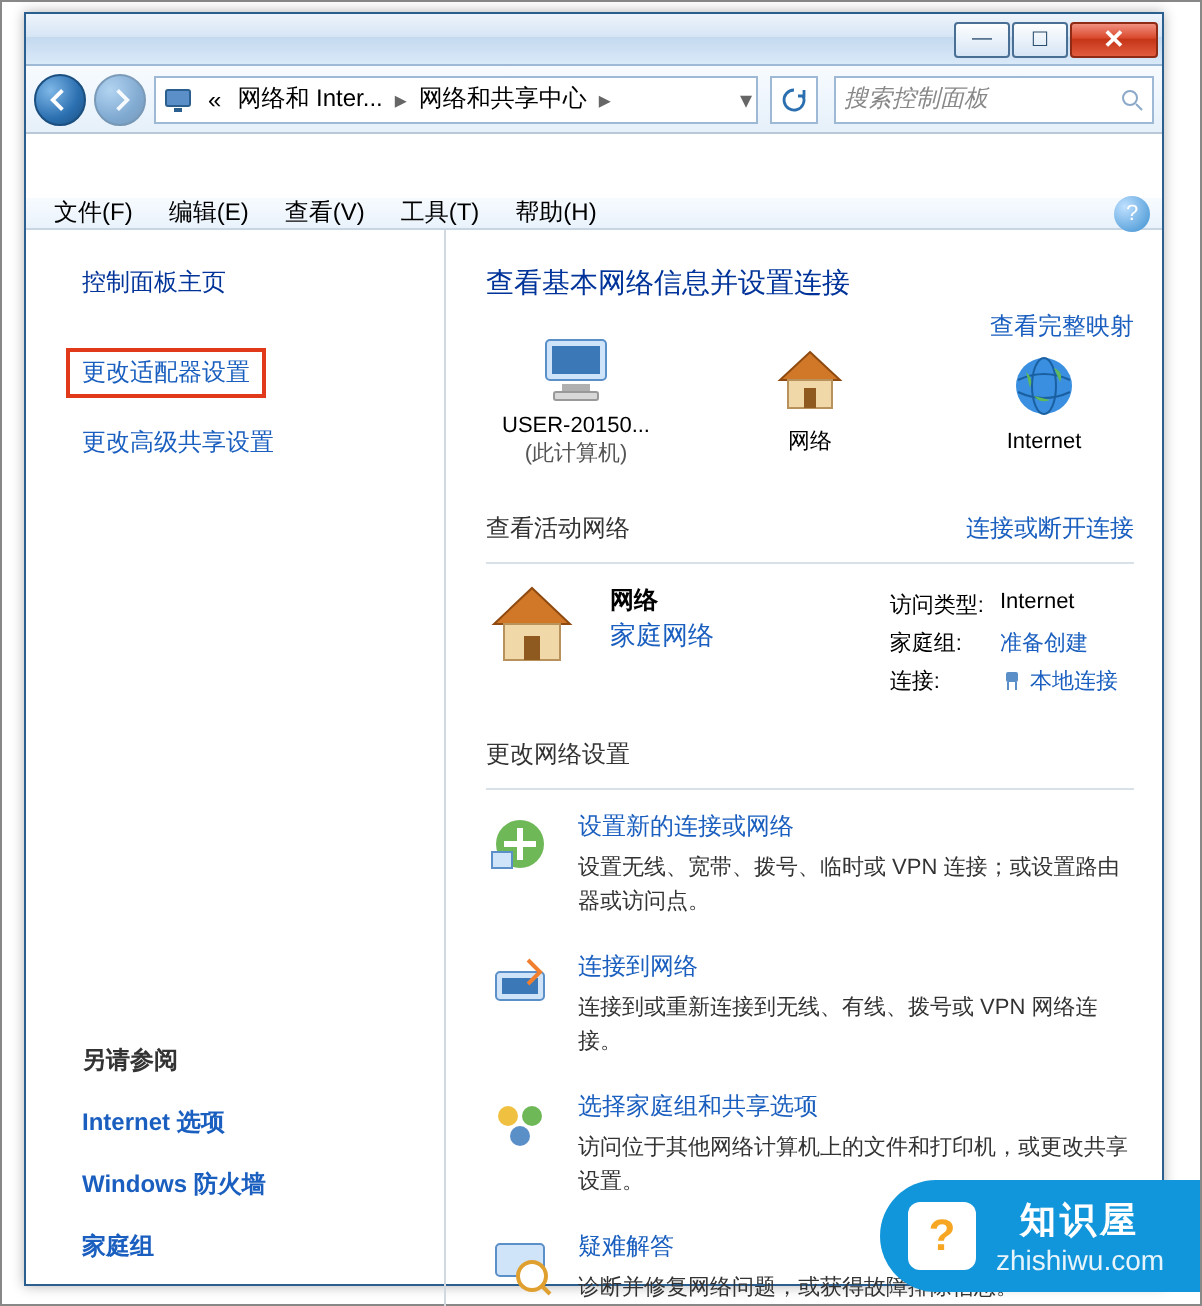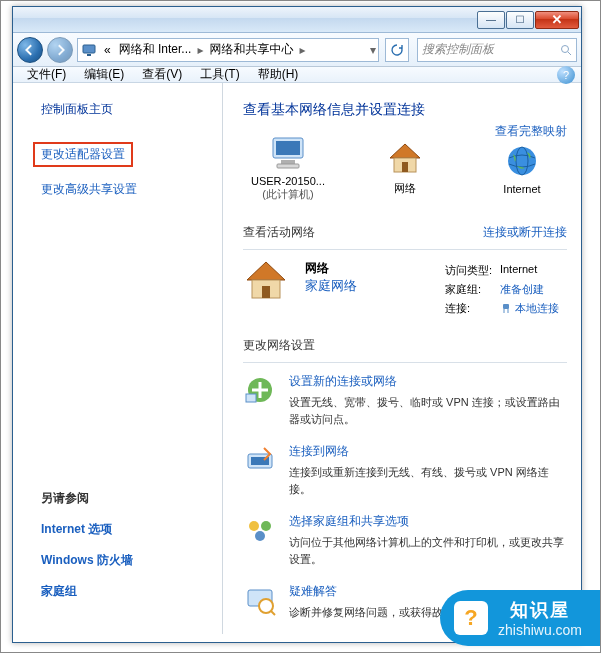--- a/index.html
+++ b/index.html
@@ -17,21 +17,21 @@
 .nav-btn { width: 26px; height: 26px; border-radius: 50%; background: radial-gradient(circle at 30% 30%,#7fb8e8,#2b6fb0 60%,#1a4f80); border: 1px solid #1a4f80; display: flex; align-items: center; justify-content: center; color: #fff; cursor: pointer; }
 .nav-btn svg { width: 12px; height: 12px; }
 .breadcrumb-bar { flex: 1; height: 24px; border: 1px solid #9db9d6; background: #fff; display: flex; align-items: center; font-size: 12px; }
 .bc-icon { width: 18px; height: 18px; margin: 0 2px; display: flex; align-items: center; justify-content: center; }
 .bc-seg { padding: 0 4px; height: 100%; display: flex; align-items: center; cursor: pointer; }
 .bc-sep { color: #666; padding: 0 2px; }
 .refresh-btn { width: 24px; height: 24px; border: 1px solid #9db9d6; background: #fff; margin-left: 2px; display: flex; align-items: center; justify-content: center; cursor: pointer; color: #2b6fb0; }
 .search-box { width: 160px; height: 24px; border: 1px solid #9db9d6; background: #fff; margin-left: 4px; padding: 0 4px; font-size: 12px; color: #888; font-style: italic; display: flex; align-items: center; }
 
 
-.menubar { height: 16px; background: linear-gradient(#f7fbff,#e9f2fb); border-bottom: 1px solid #c8d6e4; display: flex; align-items: center; padding: 0 6px; font-size: 12px; gap: 2px; position: relative; }
+.menubar { height: 16px; background: linear-gradient(#f7fbff,#e9f2fb); border-bottom: 1px solid #c8d6e4; display: flex; align-items: center; padding: 0 6px; font-size: 12px; gap: 2px; position: relative; margin-top: 32px; }
 .menu-item { padding: 2px 8px; cursor: pointer; }
 .help-btn { position: absolute; right: 6px; width: 18px; height: 18px; border-radius: 50%; background: radial-gradient(circle at 30% 30%,#bfe0ff,#3a8fd0); color: #fff; font-size: 11px; display: flex; align-items: center; justify-content: center; cursor: pointer; }
 
 
 .body-split { display: flex; height: 551px; }
 .sidebar { width: 210px; border-right: 1px solid #d0d8e0; padding: 18px 0 0 0; font-size: 12px; display: flex; flex-direction: column; }
 .sidebar-top { padding-left: 28px; }
 .sidebar-link { color: #1a5fbf; display: block; margin-bottom: 14px; cursor: pointer; }
 .sidebar-link.selected { border: 2px solid #e03a1a; padding: 2px 6px; margin-left: -8px; margin-right: 30px; display: inline-block; }
 .sidebar-bottom { margin-top: auto; padding: 0 0 20px 28px; font-weight: bold; }

